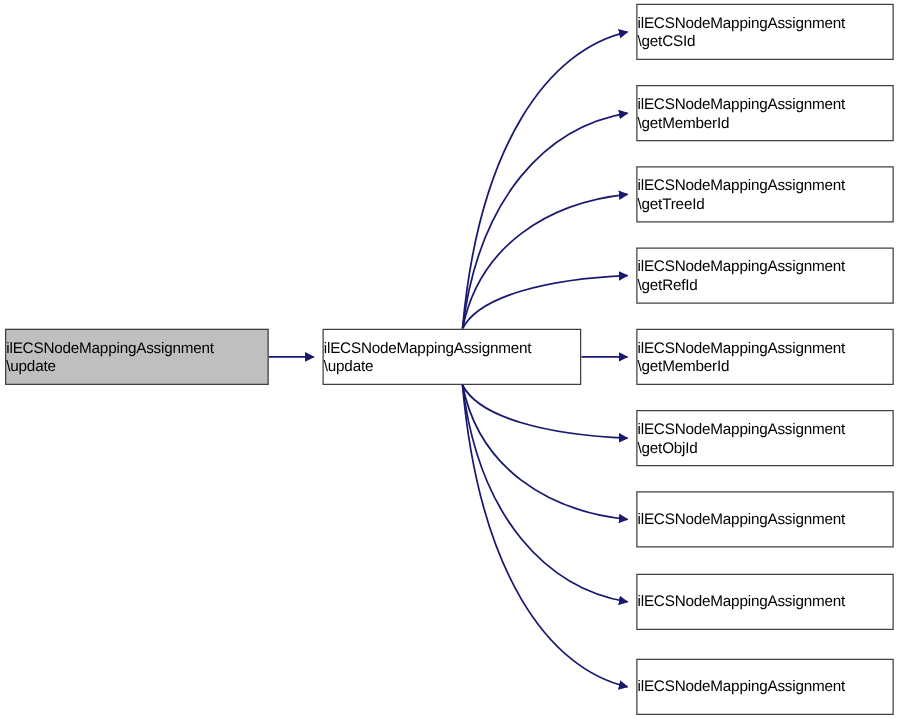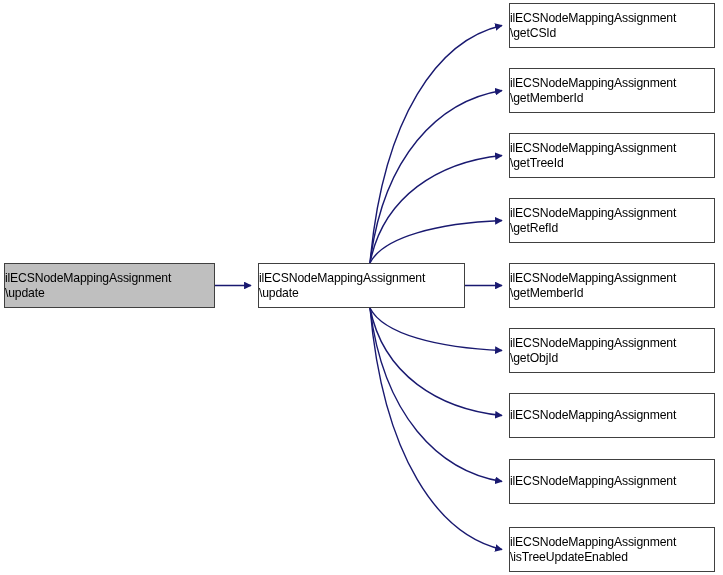--- a/index.html
+++ b/index.html
@@ -108,17 +108,16 @@
         <span class="ln">\getObjId</span>
       </div>
       <div class="node" style="left: 509px; top: 393px; width: 206px; height: 45px; background: rgb(255, 255, 255); border-color: rgb(64, 64, 64); color: rgb(0, 0, 0);">
         <span class="ln">ilECSNodeMappingAssignment</span>
       </div>
       <div class="node" style="left: 509px; top: 459px; width: 206px; height: 45px; background: rgb(255, 255, 255); border-color: rgb(64, 64, 64); color: rgb(0, 0, 0);">
         <span class="ln">ilECSNodeMappingAssignment</span>
       </div>
       <div class="node" style="left: 509px; top: 527px; width: 206px; height: 45px; background: rgb(255, 255, 255); border-color: rgb(64, 64, 64); color: rgb(0, 0, 0);">
         <span class="ln">ilECSNodeMappingAssignment</span>
-        <span class="ln">\isTreeUpdateEnabled</span>
       </div>
     </div>
 
 </div>
 
 </body></html>

